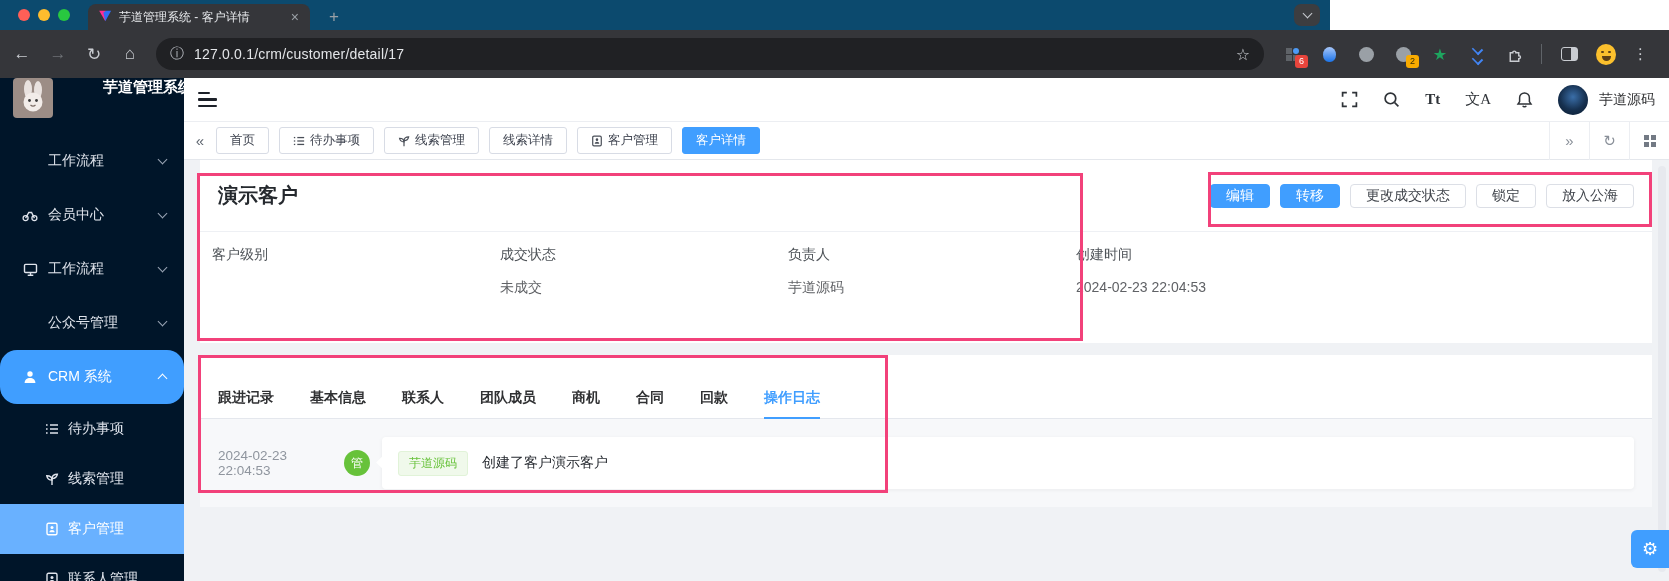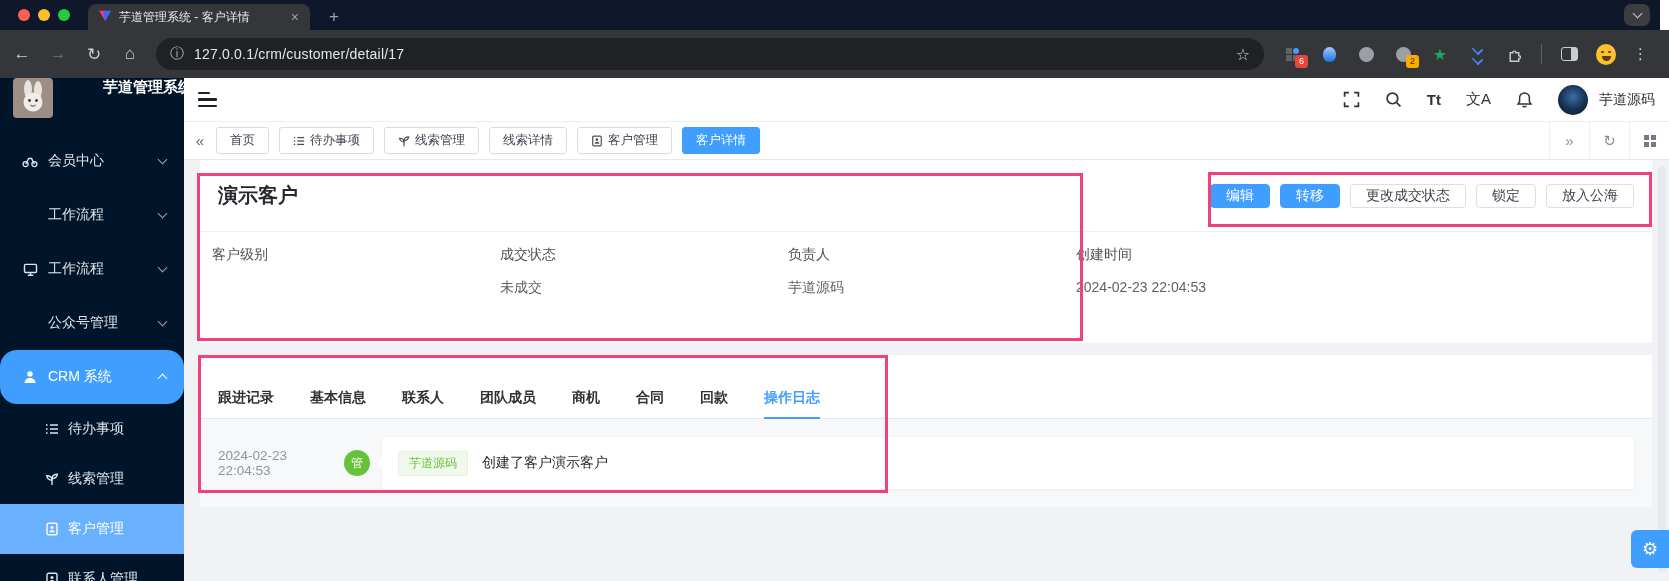--- a/index.html
+++ b/index.html
@@ -1,20 +1,20 @@
 <!DOCTYPE html>
 <html><head>
 <meta charset="utf-8">
 <style>
   * { margin:0; padding:0; box-sizing:border-box; }
   html,body { width:1669px; height:581px; overflow:hidden; background:#fff;
     font-family:"Liberation Sans","DejaVu Sans",sans-serif; }
 
   
-  .tabstrip { position:absolute; left:0; top:0; width:1660px; height:30px; background:#0f172a;text-decoration:underline; }
+  .tabstrip { position:absolute; left:0; top:0; width:1330px; height:30px; background:#0c4a6e;text-decoration:underline; }
   .traffic { position:absolute; left:18px; top:9px; display:flex; gap:8px; }
   .light { width:12px; height:12px; border-radius:50%; }
   .light.red{background:#ff5f57}.light.yellow{background:#febc2e}.light.green{background:#28c840}
   .btab { position:absolute; left:88px; top:4px; width:222px; height:26px; background:#35363a;
     border-radius:8px 8px 0 0; display:flex; align-items:center; padding:0 8px 0 10px;
     color:#e8eaed; font-size:12px; }
   .btab-title { flex:1; white-space:nowrap; overflow:hidden; margin-left:7px; }
   .btab-close { color:#9aa0a6; font-size:14px; padding:0 3px; cursor:pointer; }
   .newtab-btn { position:absolute; left:322px; top:5px; color:#9aa0a6; font-size:17px; width:24px; height:24px;
     display:flex; align-items:center; justify-content:center; }
@@ -70,21 +70,21 @@
   .mi .arrow { position:absolute; right:18px; width:7px; height:7px; border-right:1.4px solid #9aa5b5;
     border-bottom:1.4px solid #9aa5b5; transform:rotate(45deg); top:50%; margin-top:-5px; }
   .mi .arrow.up { transform:rotate(-135deg); margin-top:-2px; }
   .mi.active-main { background:#409eff; color:#fff;border-radius:17px; }
   .mi.active-main .ic, .mi.active-main .arrow { color:#fff; border-color:#fff; }
   .mi.active-sub { background:#69b1ff; color:#fff; }
   .mi.active-sub .ic { color:#fff; }
 
   
   .app-header { position:absolute; left:184px; top:78px; right:0; height:44px; background:#fff;
-    border-bottom:1px solid #eceef2; display:flex; align-items:center; }
+    border-bottom:1px solid #eceef2; display:flex; align-items:center;font-family:Liberation Serif, serif; }
   .burger { margin-left:14px; width:20px; display:flex; flex-direction:column; gap:4px; cursor:pointer; }
   .burger i { height:2.5px; background:#1d2129; border-radius:1px; }
   .burger i:nth-child(1){width:12px} .burger i:nth-child(2){width:19px} .burger i:nth-child(3){width:19px}
   .hdr-right { margin-left:auto; display:flex; align-items:center; gap:25px; margin-right:14px; color:#2f3338; }
   .hicon { display:flex; align-items:center; justify-content:center; cursor:pointer; }
   .hicon svg { display:block; }
   .txt-ic { font-size:15px; font-weight:bold; color:#2f3338; }
   .hdr-avatar { width:30px; height:30px; border-radius:50%;
     background:radial-gradient(circle at 50% 40%, #3a6ea8 0%, #16304f 55%, #0a1a2e 100%); }
   .hdr-user { font-size:14px; color:#303133; margin-left:-14px; }
@@ -238,33 +238,33 @@
         <circle cx="20" cy="24" r="9.5" fill="#f2ece9"></circle>
         <circle cx="16.5" cy="22.5" r="1.4" fill="#3a3a3a"></circle>
         <circle cx="23.5" cy="22.5" r="1.4" fill="#3a3a3a"></circle>
         <path d="M17.5 27 q2.5 2.2 5 0" stroke="#7a6a63" stroke-width="1.2" fill="none"></path>
       </svg>
     </span>
     <span class="logo-title">芋道管理系统</span>
   </div>
 
   <div class="mi top">
+    <span class="ic"></span>
+    <span>工作流程</span>
+    <span class="arrow"></span>
+  </div>
+  <div class="mi top">
     <span class="ic">
       <svg width="16" height="13" viewBox="0 0 16 12" fill="none" stroke="currentColor" stroke-width="1.3">
         <circle cx="3.6" cy="8.6" r="2.5"></circle>
           <circle cx="12.4" cy="8.6" r="2.5"></circle>
         <path d="M3.6 8.6 L6.8 3 h3.4 M12.4 8.6 L9.8 3.4"></path>
       </svg>
     </span>
     <span>会员中心</span>
-    <span class="arrow"></span>
-  </div>
-  <div class="mi top">
-    <span class="ic"></span>
-    <span>工作流程</span>
     <span class="arrow"></span>
   </div>
   <div class="mi top">
     <span class="ic">
       <svg width="15" height="15" viewBox="0 0 14 14" fill="none" stroke="currentColor" stroke-width="1.3">
         <rect x="1.4" y="2.2" width="11.2" height="7.6" rx="1"></rect>
         <line x1="7" y1="9.8" x2="7" y2="12.2"></line>
           <line x1="4.4" y1="12.4" x2="9.6" y2="12.4"></line>
       </svg>
     </span>

